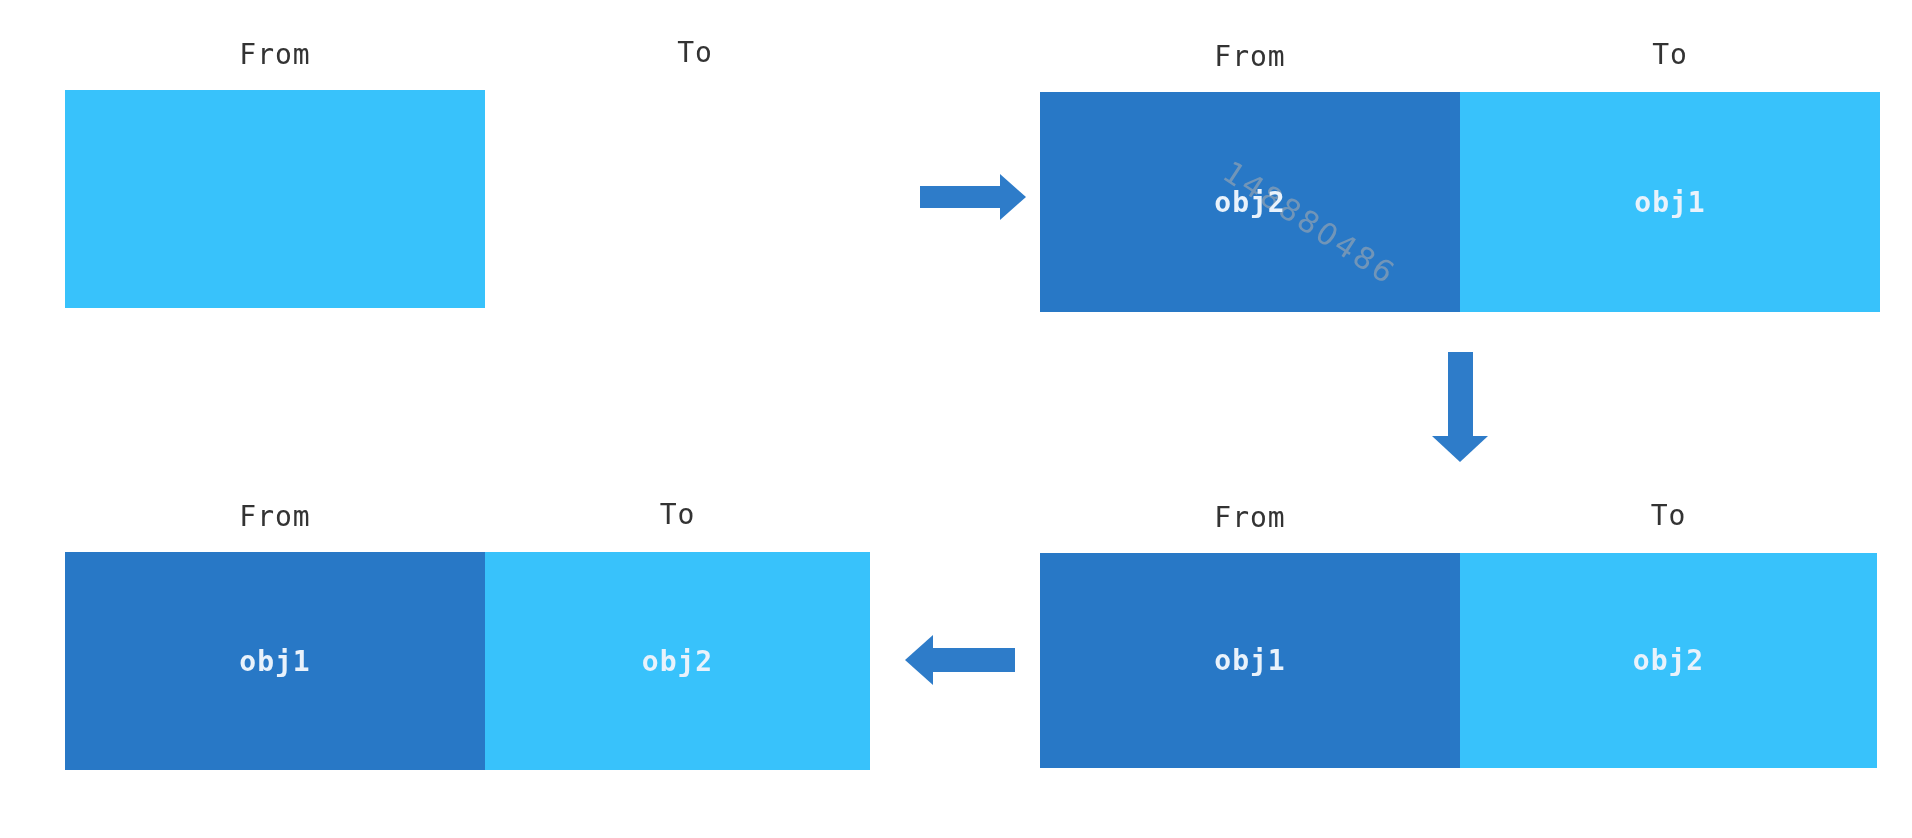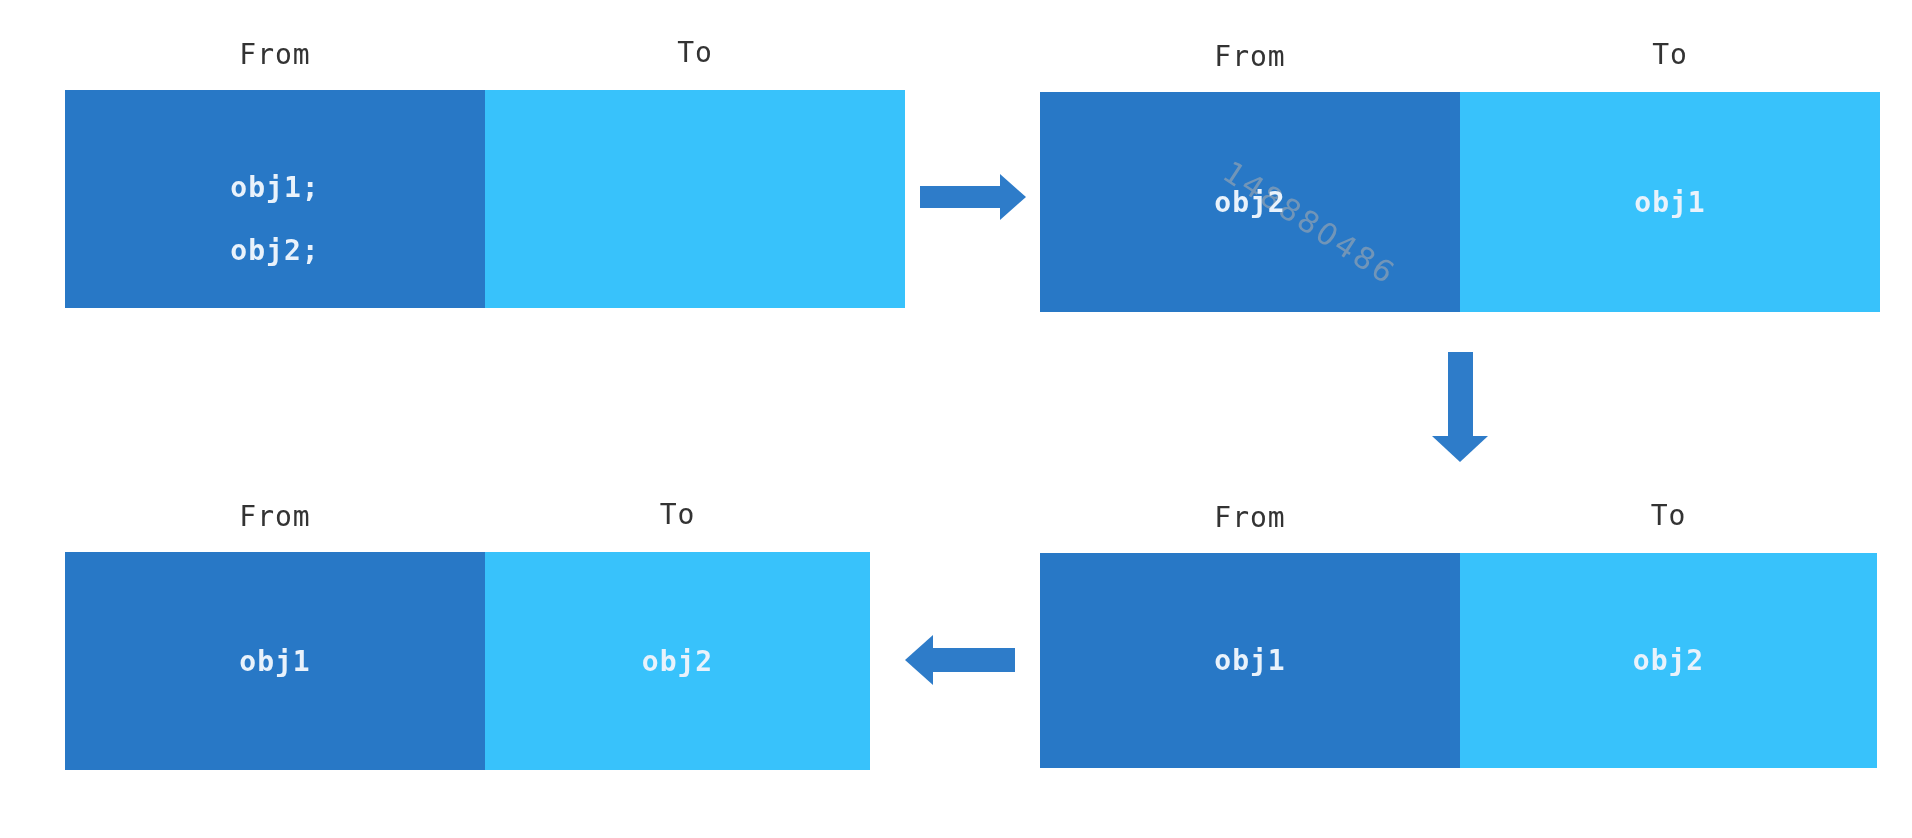--- a/index.html
+++ b/index.html
@@ -68,26 +68,20 @@
   <div class="panel" style="left:65px; top:30px; width:840px;">
     <div class="labels">
       <div class="label-cell" style="width:420px;">
         <span class="space-label">From</span>
       </div>
       <div class="label-cell" style="width:420px;">
         <span class="space-label to-offset">To</span>
       </div>
     </div>
     <div class="boxes">
-      <div class="from-box" style="width:420px; height:218px;">
-        <div class="obj-lines pad-down">
-          <span class="obj-text">obj1;</span>
-          <span class="obj-text">obj2;</span>
-        </div>
-      </div>
       <div class="to-box" style="width:420px; height:218px;"></div>
     </div>
   </div>
 
   <div class="arrow arrow-right">
     <div class="shaft"></div>
     <div class="head"></div>
   </div>
 
   <div class="panel" style="left:1040px; top:32px; width:840px;">

